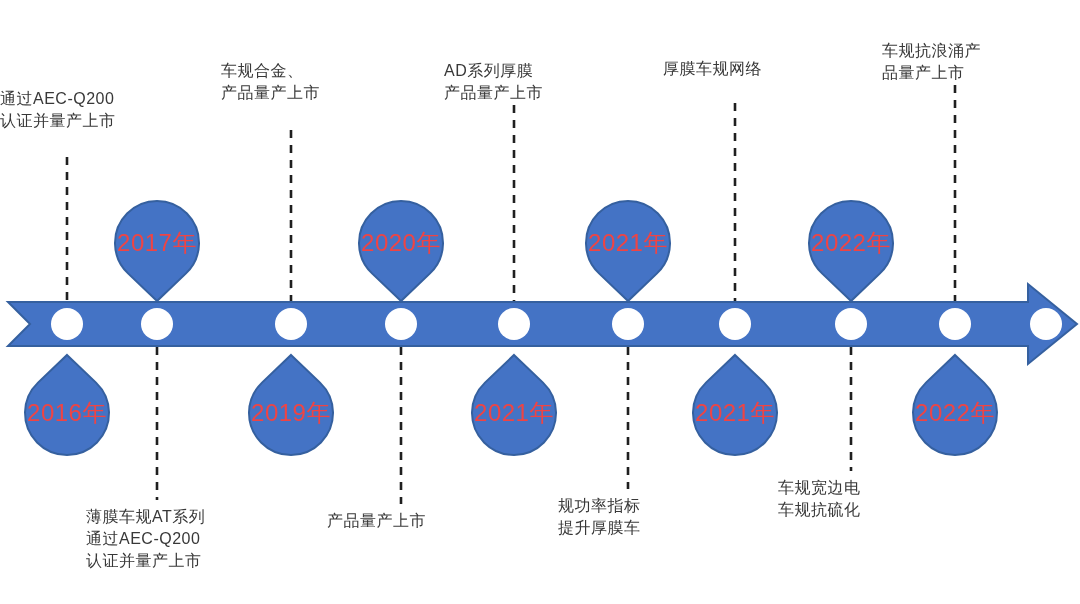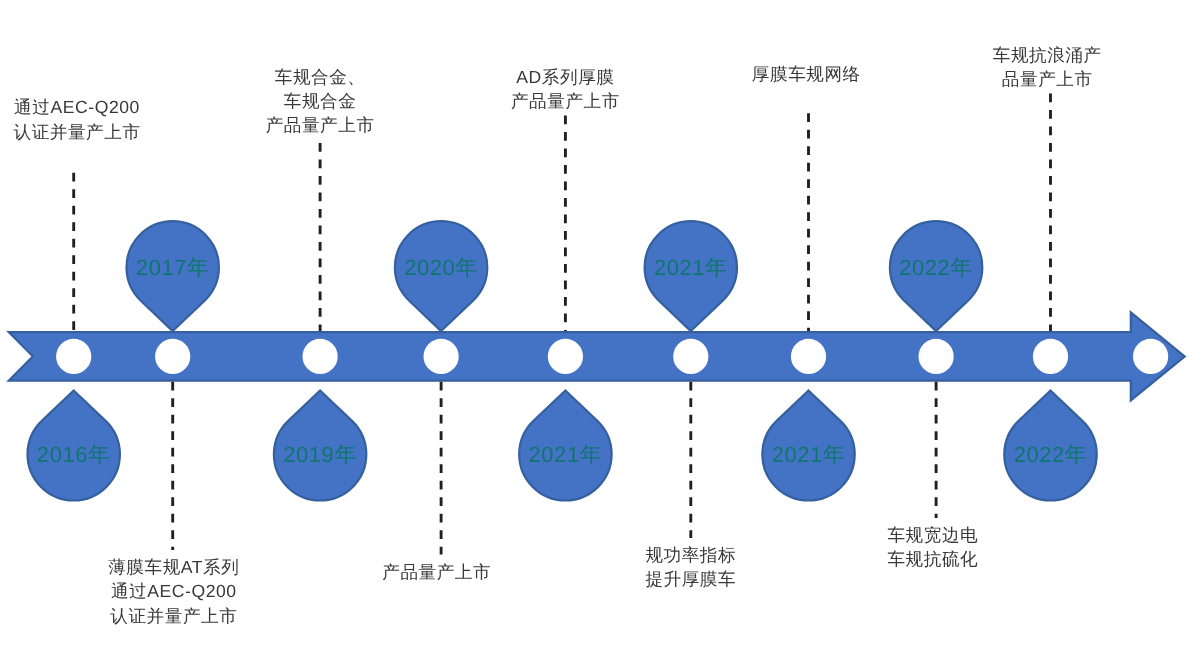--- a/index.html
+++ b/index.html
@@ -11,26 +11,26 @@
     font-family:"Liberation Sans", sans-serif;
   }
   .arrow-svg{position:absolute;left:0;top:0;}
   .balloon{position:absolute;width:86px;}
   .balloon.up{height:102px;}
   .balloon.down{height:102px;}
   .balloon svg{position:absolute;left:0;top:0;overflow:visible;}
   .balloon .year{
     position:absolute;left:0;width:86px;height:86px;
     display:flex;align-items:center;justify-content:center;
-    color:#0f766e;font-size:20px;letter-spacing:0.5px;text-align:center;
+    color:#ef4444;font-size:24px;letter-spacing:0.5px;text-align:center;
   }
   .balloon.up .year{top:0;}
   .balloon.down .year{top:16px;}
   .note{
-    position:absolute;text-align:center;
+    position:absolute;
     font-size:16px;line-height:22px;color:#383838;
     letter-spacing:0.5px;
   }
 </style>
 </head>
 <body>
 
 <div class="canvas">
 
   <svg class="arrow-svg" width="1080" height="604" viewBox="0 0 1080 604">
@@ -132,21 +132,20 @@
   </div>
 
   <div class="note" style="left:86px;top:506px;width:144px">
     <div>薄膜车规AT系列</div>
     <div>通过AEC-Q200</div>
     <div>认证并量产上市</div>
   </div>
 
   <div class="note" style="left:221px;top:60px;width:140px">
     <div>车规合金、</div>
-    <div>车规合金</div>
     <div>产品量产上市</div>
   </div>
 
   <div class="note" style="left:327px;top:510px;width:140px">
     <div>产品量产上市</div>
   </div>
 
   <div class="note" style="left:444px;top:60px;width:140px">
     <div>AD系列厚膜</div>
     <div>产品量产上市</div>

